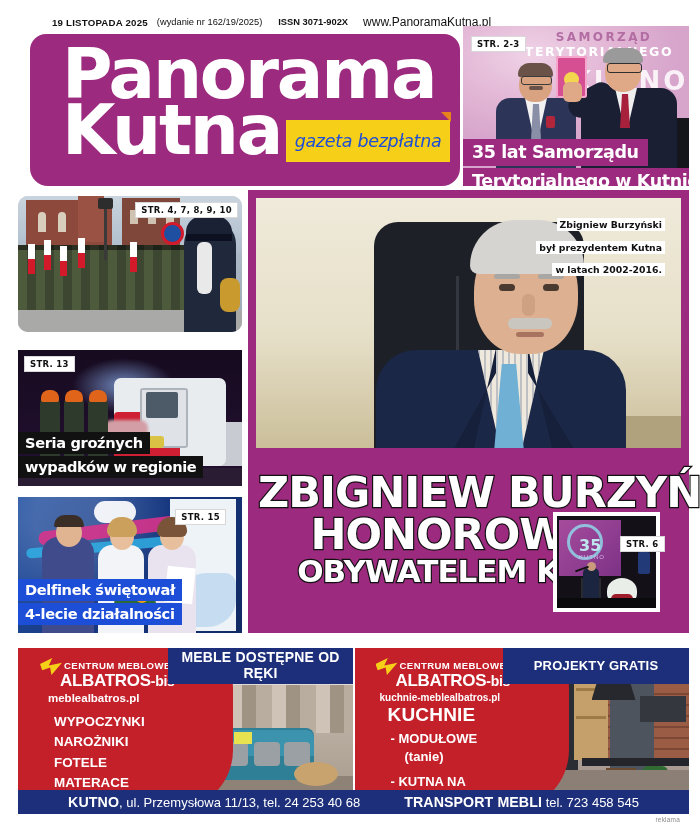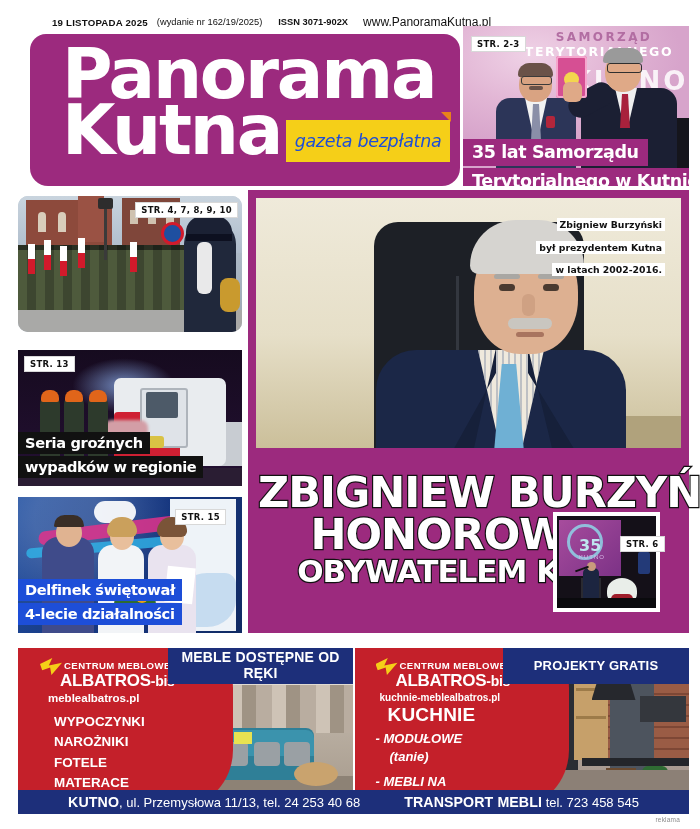--- a/index.html
+++ b/index.html
@@ -284,21 +284,21 @@
   .ad-bluebar span{color:#fff;font-weight:bold;font-size:14px;text-align:center;line-height:1.12;letter-spacing:.2px;}
   .ad-bluebar.single span{font-size:13px;text-align:center;}
   .ad-brandline{position:absolute;left:46px;top:12px;color:#fff;font-size:9.6px;font-weight:bold;letter-spacing:.4px;}
   .ad-brand{position:absolute;left:42px;top:23px;color:#fff;font-size:17px;font-weight:bold;letter-spacing:-.3px;}
   .ad-brand em{font-style:normal;font-weight:bold;font-size:14px;}
   .ad-url{position:absolute;left:30px;top:44px;color:#fff;font-size:11.5px;font-weight:bold;}
   .ad-url.small{font-size:10px;left:26px;}
   .ad-bird{position:absolute;left:22px;top:10px;width:22px;height:17px;background:#f5cf18;
     clip-path:polygon(0 36%,56% 0,40% 44%,100% 28%,52% 100%,46% 56%,10% 72%);}
   .ad-list{position:absolute;left:36px;top:64px;color:#fff;font-weight:bold;font-size:13.4px;line-height:1.52;}
-  .ad-list2{position:absolute;left:22px;top:60px;color:#fff;font-weight:bold;font-size:13px;line-height:1.42;font-style:italic;}
+  .ad-list2{position:absolute;left:37px;top:60px;color:#fff;font-weight:bold;font-size:13px;line-height:1.42;}
   .ad-kuchnie{position:absolute;left:34px;top:56px;color:#fff;font-weight:bold;font-size:19px;letter-spacing:.2px;}
   .ad-sep{position:absolute;left:335px;top:0;width:2px;height:142px;background:#fff;z-index:5;}
 
   
   .fs{position:absolute;inset:0;background:linear-gradient(#cdc4b8,#a99d8f);}
   .fs-ceil{position:absolute;left:0;top:0;width:100%;height:30%;background:linear-gradient(#efece7,#ded8cf);}
   .fs-row{position:absolute;left:0;top:26%;width:100%;height:34%;
     background:repeating-linear-gradient(90deg,#b9ada0 0 16px,#cec3b6 16px 30px,#9f9384 30px 44px);}
   .fs-sofa{position:absolute;left:22px;bottom:10px;width:124px;height:52px;background:#2f7f97;border-radius:8px;}
   .fs-sofab{position:absolute;left:22px;bottom:34px;width:124px;height:26px;background:#3b93ad;border-radius:8px 8px 0 0;}
@@ -594,21 +594,21 @@
       <div class="ad-brandline">CENTRUM MEBLOWE</div>
       <div class="ad-brand"><span>ALBATROS</span><em>-bis</em></div>
       <div class="ad-url small">kuchnie-meblealbatros.pl</div>
       <div class="ad-bluebar single">
         <span>PROJEKTY GRATIS</span>
       </div>
       <div class="ad-kuchnie">KUCHNIE</div>
       <div class="ad-list2" style="top:82px;">
         <div>- MODUŁOWE</div>
         <div style="padding-left:14px;">(tanie)</div>
-        <div style="margin-top:6px;">- MEBLI NA</div>
+        <div style="margin-top:6px;">- KUTNA NA</div>
 
       </div>
     </div>
   </div>
 
   <div class="botbar">
     <div><b>KUTNO</b><span>, ul. Przemysłowa 11/13, tel. 24 253 40 68</span></div>
     <div><b>TRANSPORT MEBLI</b><span> tel. 723 458 545</span></div>
   </div>
   <div class="reklama">reklama</div>

